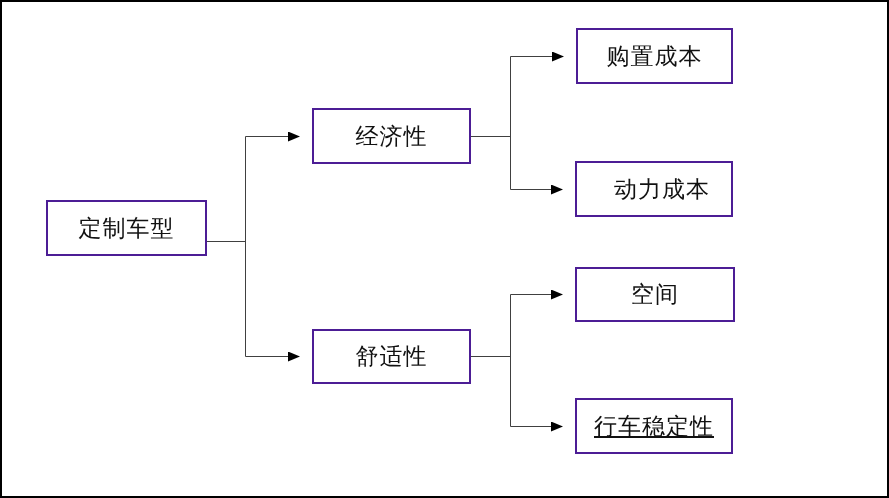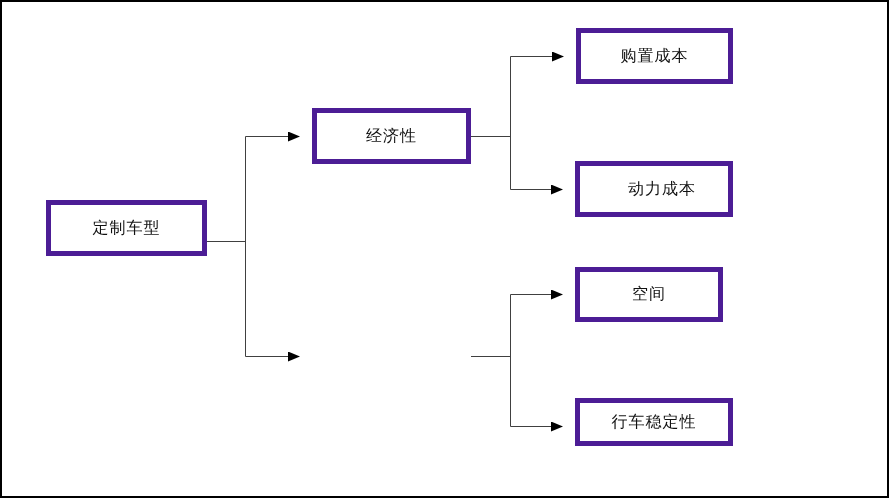--- a/index.html
+++ b/index.html
@@ -21,38 +21,38 @@
     position: absolute;
     left: 0;
     top: 0;
     width: 885px;
     height: 494px;
     pointer-events: none;
   }
   .node {
     position: absolute;
     background: #ffffff;
-    border: 5px solid #4c1d95;
+    border: 2px solid #4c1d95;
     box-sizing: border-box;
     display: flex;
     align-items: center;
     justify-content: center;
-    font-size: 16px;
+    font-size: 23px;
     color: #111111;
     letter-spacing: 1px;
     white-space: nowrap;
   }
   
   .node-root              { left: 44px;  top: 198px; width: 161px; height: 56px; }
   .node-economy           { left: 310px; top: 106px; width: 159px; height: 56px; font-family: Liberation Serif, serif; }
   .node-comfort           { left: 310px; top: 327px; width: 159px; height: 55px; }
   .node-purchase-cost     { left: 574px; top: 26px;  width: 157px; height: 56px; }
   .node-power-cost        { left: 573px; top: 159px; width: 158px; height: 56px; padding-left: 16px; }
-  .node-space             { left: 573px; top: 265px; width: 148px; height: 55px; }
-  .node-driving-stability { left: 573px; top: 396px; width: 158px; height: 48px; }
+  .node-space             { left: 573px; top: 265px; width: 160px; height: 55px; }
+  .node-driving-stability { left: 573px; top: 396px; width: 158px; height: 56px; text-decoration: underline; }
 </style>
 </head>
 <body>
 
 <div class="canvas">
 
   <svg class="edges" viewBox="0 0 885 494" xmlns="http://www.w3.org/2000/svg">
     <defs>
       <marker id="arrow" markerWidth="12" markerHeight="10" refX="11" refY="5" orient="auto" markerUnits="userSpaceOnUse">
         <path d="M0,0 L12,5 L0,10 z" fill="#000000"></path>
@@ -78,20 +78,23 @@
   </svg>
 
   <div class="node node-root">
     <span>定制车型</span>
   </div>
 
   <div class="node node-economy">
     <span>经济性</span>
   </div>
 
+  <div class="node node-comfort">
+    <span>舒适性</span>
+  </div>
 
   <div class="node node-purchase-cost">
     <span>购置成本</span>
   </div>
 
   <div class="node node-power-cost">
     <span>动力成本</span>
   </div>
 
   <div class="node node-space">

